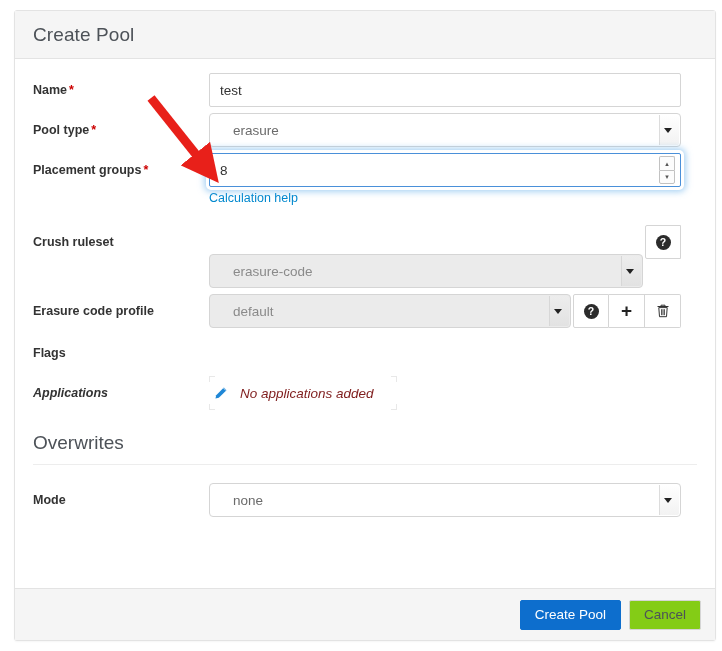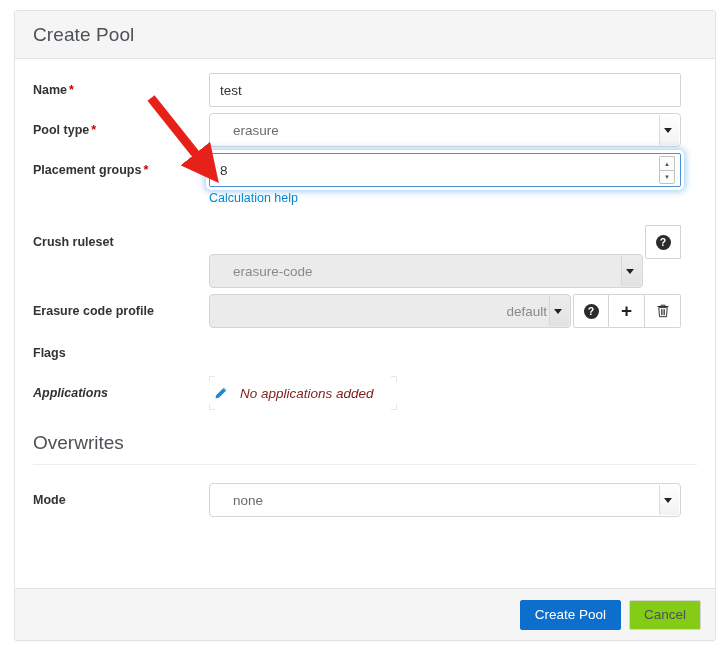--- a/index.html
+++ b/index.html
@@ -145,21 +145,21 @@
     border-color: #d5d5d5;
   }
   .select.disabled .sidebar-shade {
     background: linear-gradient(to bottom, #ededed 0%, #e2e2e2 100%);
     border-left: 1px solid #d7d7d7;
   }
 
   .select-pooltype { width: 472px; }
   .select-mode { width: 472px; }
   .select-crush { width: 434px; margin-top: 29px; }
-  .select-ecp { width: 362px; justify-content: flex-end; }
+  .select-ecp { width: 362px; }
 
   
   .num-wrap {
     position: relative;
     width: 472px;
     height: 34px;
   }
   .num-wrap .glow {
     position: absolute;
     left: -3px; top: -3px; right: -3px; bottom: -3px;

